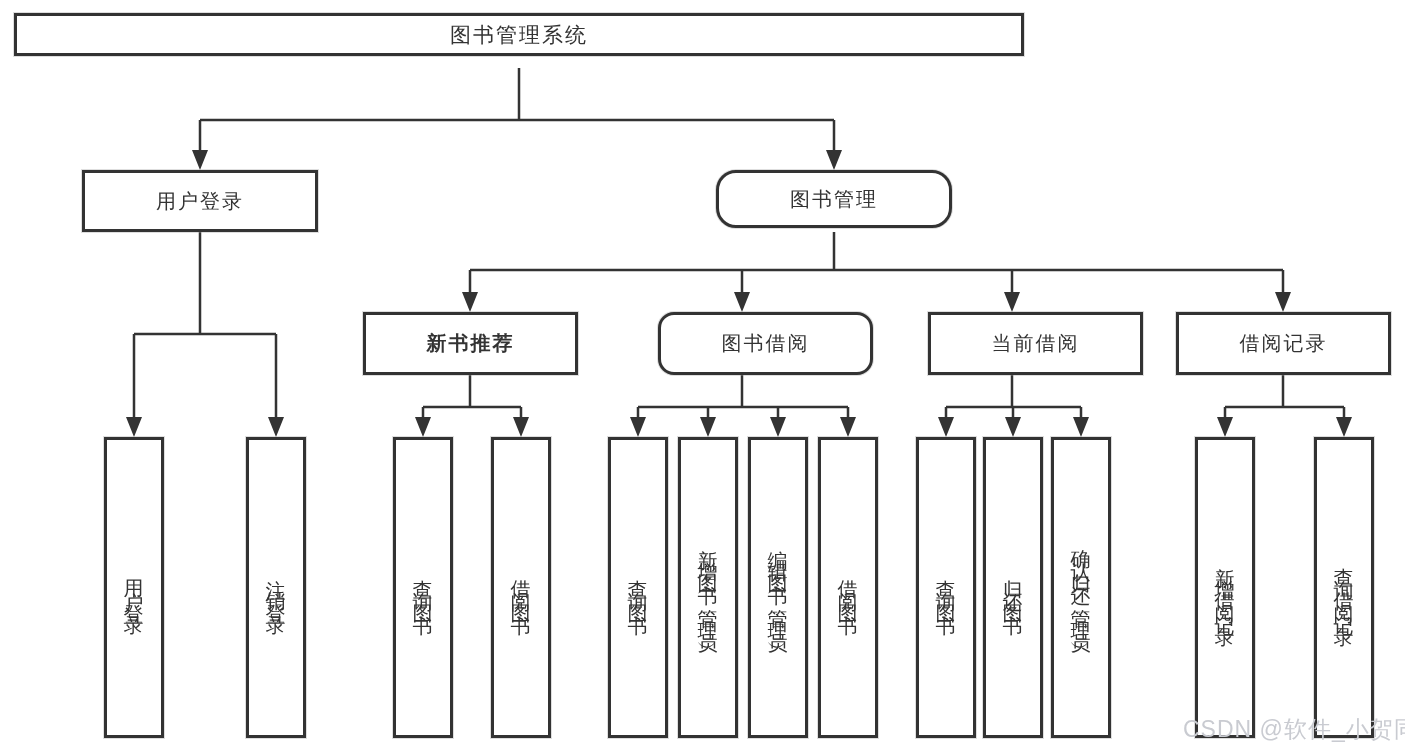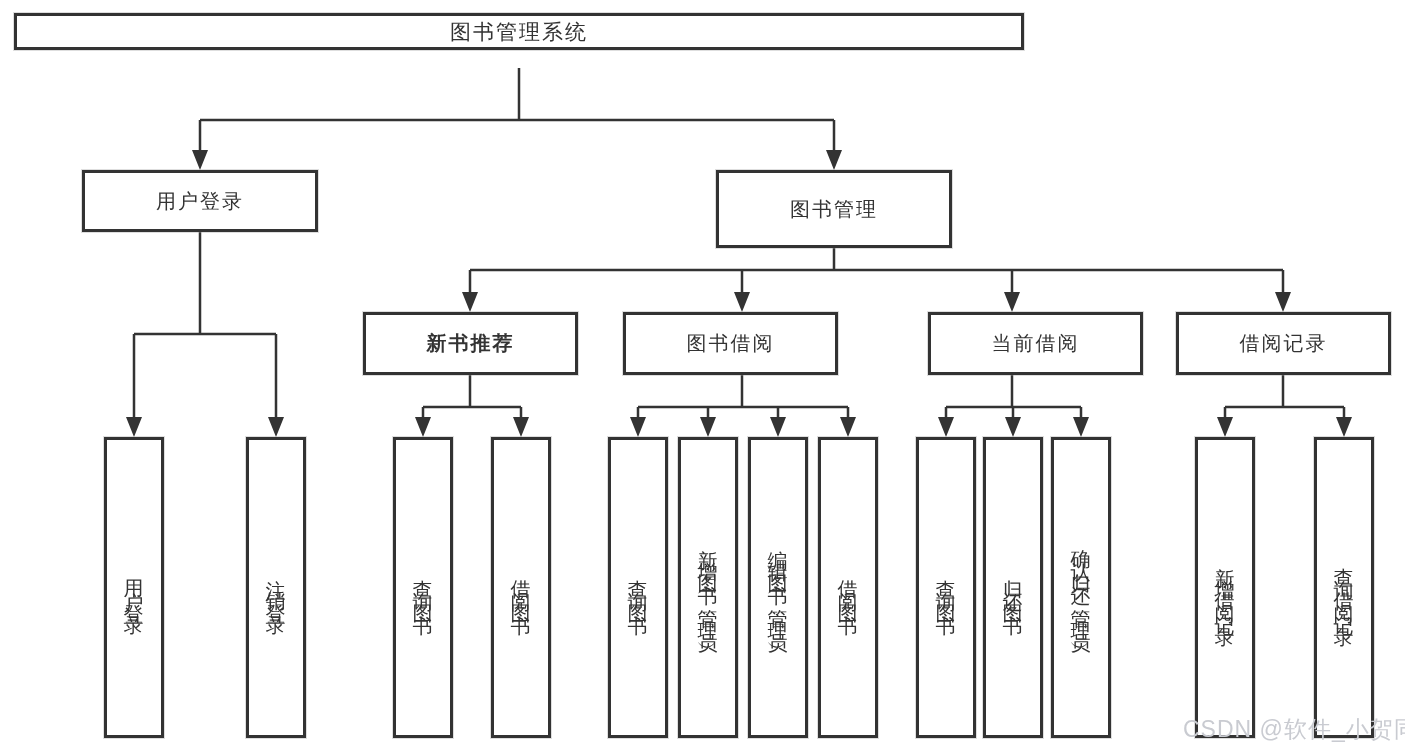--- a/index.html
+++ b/index.html
@@ -25,26 +25,26 @@
     border: 3px solid #333333;
     box-shadow: 0 0 0 1px rgba(160,160,160,0.35);
     display: flex;
     align-items: center;
     justify-content: center;
     z-index: 2;
     font-size: 20px;
     letter-spacing: 2px;
     color: #333333;
   }
-  .node.root   { left: 14px;  top: 13px;  width: 1010px; height: 37px; font-size: 21px; }
+  .node.root   { left: 14px;  top: 13px;  width: 1010px; height: 43px; font-size: 21px; }
   .node.lv2a   { left: 82px;  top: 170px; width: 236px; height: 62px; }
-  .node.lv2b   { left: 716px; top: 170px; width: 236px; height: 78px; }
+  .node.lv2b   { left: 716px; top: 170px; width: 236px; height: 58px; border-radius: 20px; }
   .node.lv3    { top: 312px; width: 215px; height: 63px; }
   .node.lv3a   { left: 363px; font-weight: bold; }
-  .node.lv3b   { left: 623px; }
+  .node.lv3b   { left: 658px; border-radius: 16px; }
   .node.lv3c   { left: 905px; margin-left: 23px; }
   .node.lv3d   { left: 1176px; }
   .node.leaf   { top: 437px; width: 60px; height: 301px; }
   .leaf .vtext {
     writing-mode: vertical-rl;
     text-orientation: mixed;
     letter-spacing: 12px;
     font-size: 20px;
     line-height: 1;
     white-space: nowrap;

